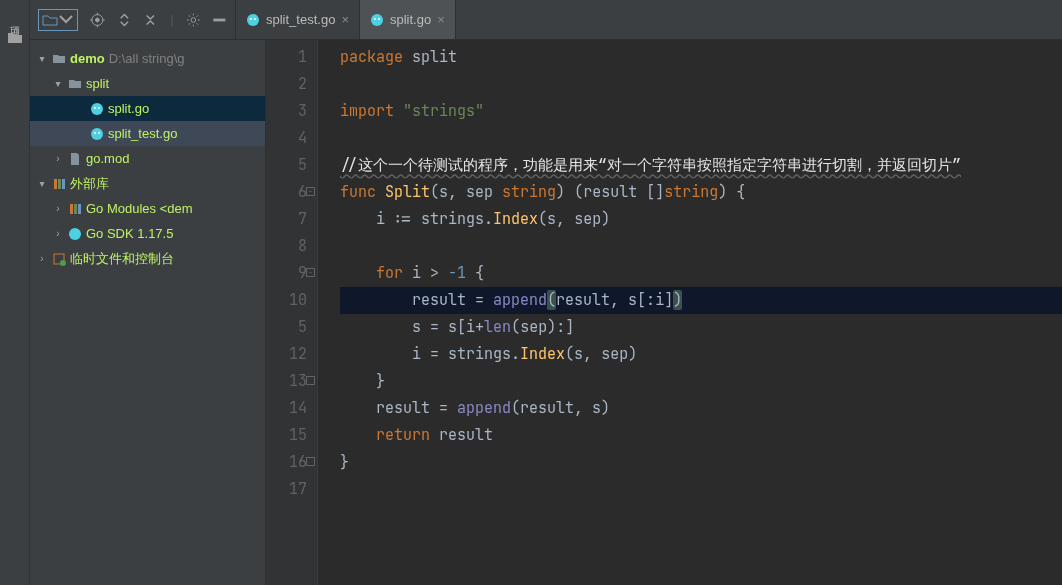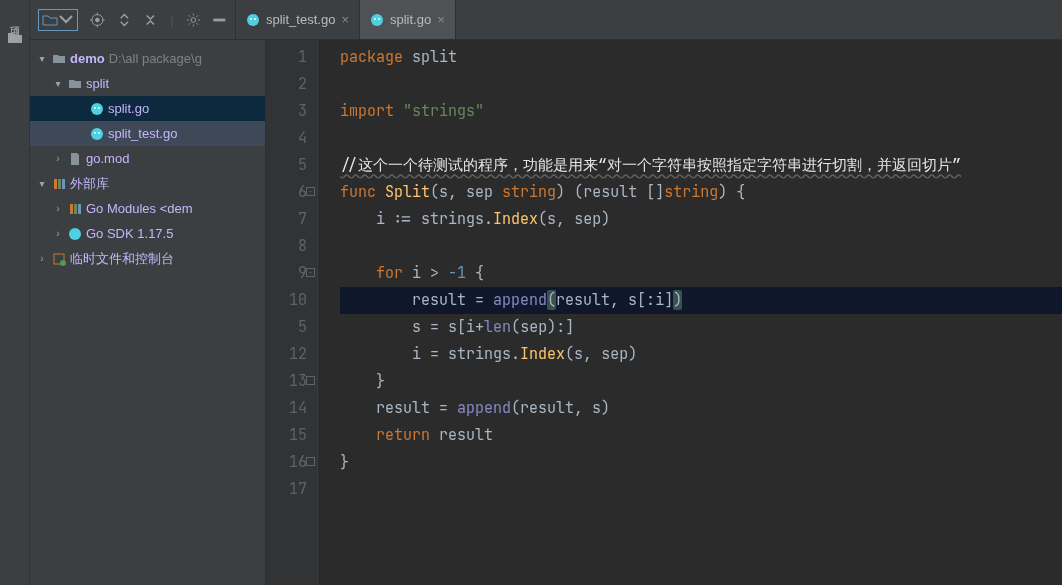--- a/index.html
+++ b/index.html
@@ -17,21 +17,21 @@
 .tab.active { background:#4e5254; }
 .tab .tab-label { color:#bbbbbb; font-size:13px;}
 .tab .close { color:#8a8a8a; font-size:13px; }
 .go-file-icon { width:14px; height:14px; }
 .body-row { flex:1; display:flex; min-height:0;}
 .sidebar { width:236px; background:#3c3f41; border-right:1px solid #2d2f30; overflow:hidden; padding-top:6px;}
 .tree-row { display:flex; align-items:center; height:25px; padding-left:6px; gap:4px; white-space:nowrap;}
 .tree-row.selected { background:#0d293e; }
 .tree-row.highlight { background:#4b6eaf33; }
 .tree-row .arrow { width:12px; display:inline-flex; justify-content:center; color:#a0a0a0; font-size:10px;}
-.tree-row .label { color:#c4b5fd; }
+.tree-row .label { color:#bef264; }
 .tree-row .label.dim { color:#808080; }
 .indent1 { padding-left: 22px; }
 .indent3 { padding-left: 60px; }
 .editor { flex:1; display:flex; background:#2b2b2b; font-family: "JetBrains Mono","Consolas",monospace; font-size:15px; line-height:27px;}
 .gutter { width:52px; background:#313335; color:#606366; text-align:right; padding:4px 10px 0 0; user-select:none; border-right:1px solid #3a3d3f;}
 .gut-line { height:27px; position:relative;}
 .gut-line .fold { position:absolute; right:-8px; top:8px; width:9px; height:9px; border:1px solid #606366; background:#313335; font-size:8px; line-height:7px; text-align:center; color:#606366;}
 .code { flex:1; padding:4px 0 0 22px; white-space:pre; overflow:hidden;}
 .code .line { height:27px; }
 .kw { color:#cc7832;text-align:center; }
@@ -112,21 +112,21 @@
 
   <div class="body-row">
 
     <div class="sidebar">
       <div class="tree-row">
         <span class="arrow">▾</span>
         <svg width="14" height="14" viewBox="0 0 14 14">
             <path fill="#87939a" d="M1 3h5l1 1h6v7H1z"></path>
           </svg>
         <span class="label" style="font-weight:bold">demo</span>
-        <span class="label dim">D:\all package\g</span>
+        <span class="label dim">D:\all string\g</span>
       </div>
       <div class="tree-row indent1">
         <span class="arrow">▾</span>
         <svg width="14" height="14" viewBox="0 0 14 14">
             <path fill="#87939a" d="M1 3h5l1 1h6v7H1z"></path>
           </svg>
         <span class="label">split</span>
       </div>
       <div class="tree-row indent3 selected">
         <svg class="go-file-icon" viewBox="0 0 14 14">

